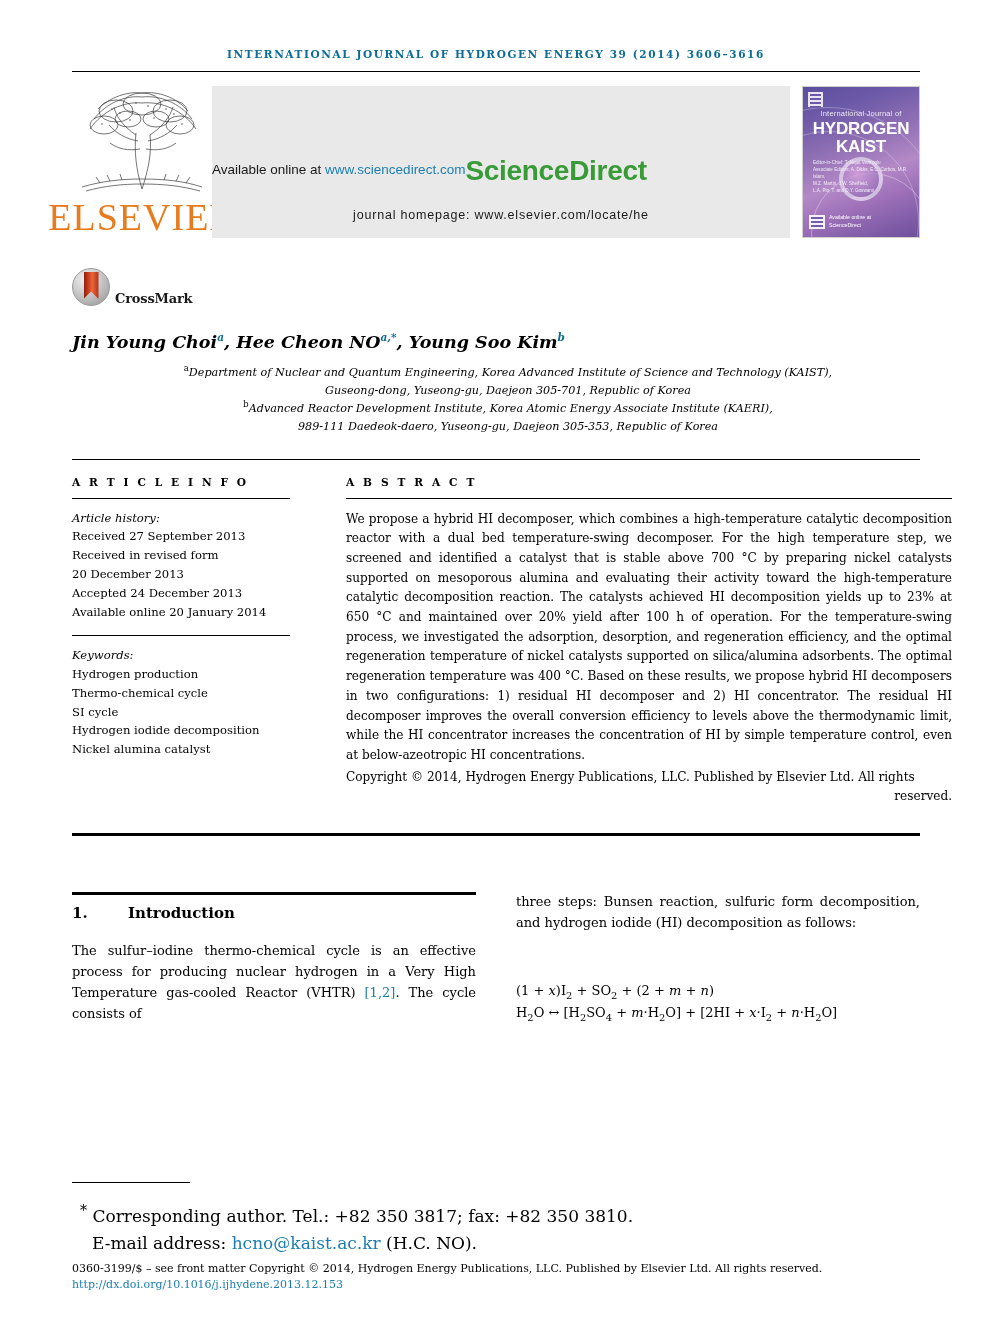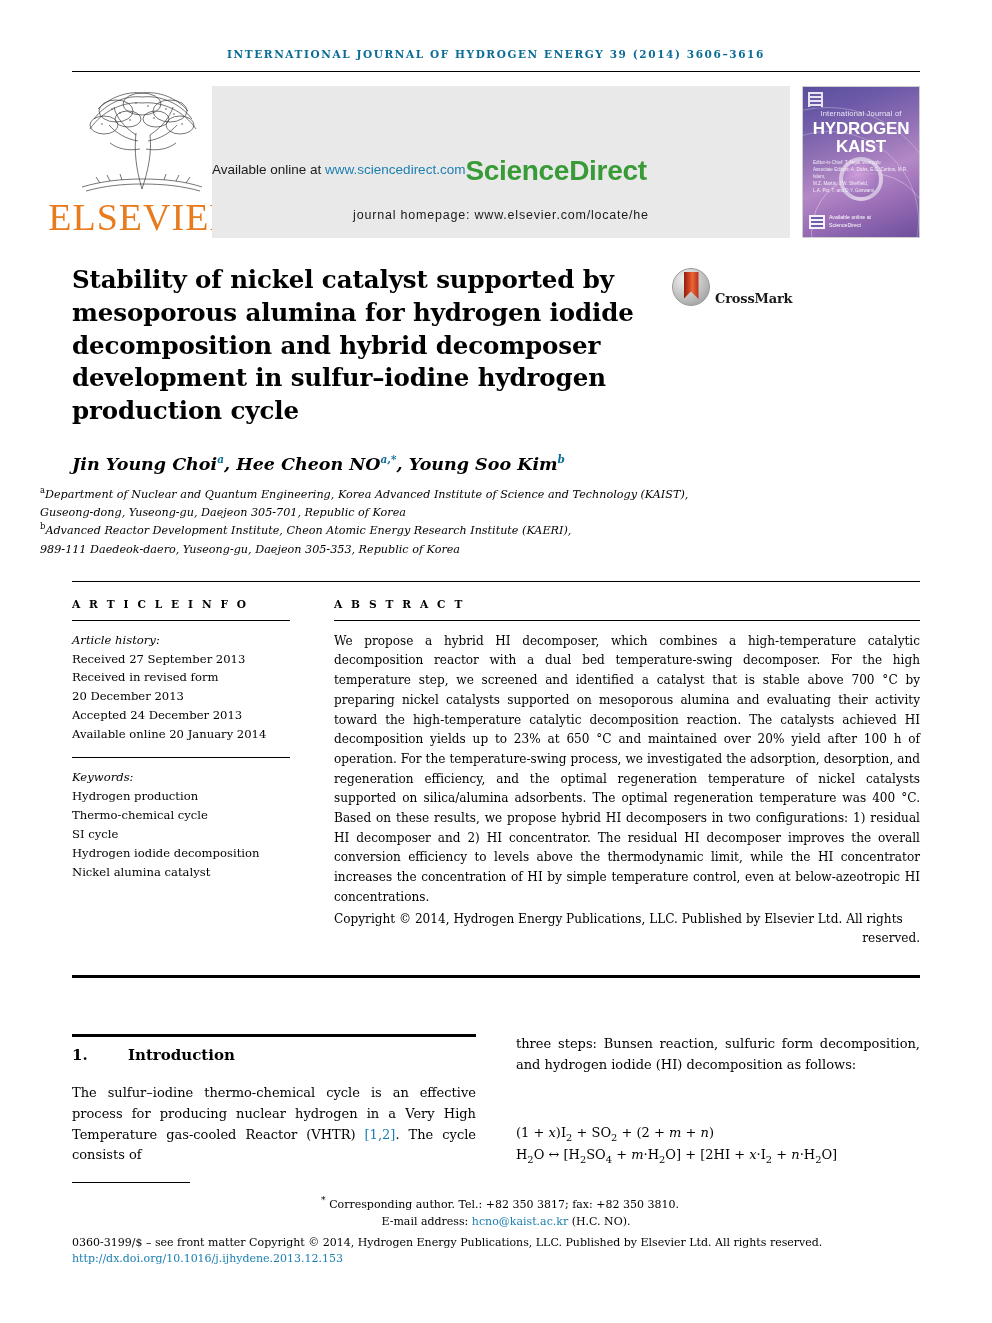--- a/index.html
+++ b/index.html
@@ -208,37 +208,38 @@
   
   .authors {
     margin: 26px 72px 0 72px;
     font-family: "DejaVu Serif", serif;
     font-style: italic;
     font-weight: bold;
     font-size: 17.5px;
   }
   .authors sup { color: #0b6c96; font-size: 10.5px; font-weight: bold; }
   .affils {
-    margin: 12px 72px 0 40px;
+    margin: 12px 72px 0 96px;
     font-family: "DejaVu Serif", serif;
     font-style: italic;
     font-size: 11.2px;
     line-height: 1.62;
+    text-align: center;
   }
   .affils sup { font-size: 8.4px; font-style: normal; }
 
   
   .rule-mid {
     margin: 22px 72px 0 72px;
     border-top: 1.6px solid #000;
   }
   .cols {
-    margin: 16px 72px 0 72px;
-    display: flex;
-    gap: 44px;
+    margin: 16px 40px 0 72px;
+    display: flex;
+    gap: 56px;
   }
   .col-info { width: 218px; flex: 0 0 218px; }
   .col-abs { flex: 1 1 auto; }
   .sechead {
     font-family: "DejaVu Serif", serif;
     font-weight: bold;
     font-size: 10.6px;
     letter-spacing: 2.6px;
   }
   .hr-thin { margin-top: 10px; border-top: 1.1px solid #000; }
@@ -311,26 +312,25 @@
 
   
   .footer {
     position: absolute;
     left: 72px;
     right: 72px;
     top: 1182px;
   }
   .foot-rule { width: 118px; border-top: 1.2px solid #000; }
   .foot-corr {
-    margin-top: 13px;
-    font-family: "DejaVu Serif", serif;
-    font-size: 11px;
+    margin-top: 20px;
+    font-family: "DejaVu Serif", serif;
+    font-size: 17px;
     line-height: 1.58;
     padding-left: 8px;
-    text-align: center;
   }
   .foot-corr .ind { padding-left: 12px; }
   .foot-corr a, .foot-link { color: #1b7eb0; text-decoration: none; }
   .foot-matter {
     margin-top: 3px;
     font-family: "DejaVu Serif", serif;
     font-size: 11px;
     line-height: 1.58;
   }
   .foot-doi {
@@ -431,40 +431,39 @@
           </div>
         <div class="cov-sd">
           <div>Available online at</div>
           <div>ScienceDirect</div>
         </div>
       </div>
     </div>
   </div>
 
   <div class="title-wrap">
-    <h1 class="title">Stability of nickel catalyst supported by mesoporous alumina for hydrogen iodide decomposition and hybrid decomposer development in sulfur–iodine hydrogen production cycle</h1>
     <div class="crossmark">
       <span class="cm-badge">
           <span class="cm-ribbon"></span>
         </span>
       <span class="cm-text">CrossMark</span>
     </div>
   </div>
 
   <div class="authors">
     <span>Jin Young Choi</span><sup>a</sup>, <span>Hee Cheon NO</span><sup>a,*</sup>, <span>Young Soo Kim</span><sup>b</sup>
   </div>
 
   <div class="affils">
     <div>
       <sup>a</sup><span>Department of Nuclear and Quantum Engineering, Korea Advanced Institute of Science and Technology (KAIST),</span>
     </div>
     <div>Guseong-dong, Yuseong-gu, Daejeon 305-701, Republic of Korea</div>
     <div>
-      <sup>b</sup><span>Advanced Reactor Development Institute, Cheon Atomic Energy Research Institute (KAERI),</span>
+      <sup>b</sup><span>Advanced Reactor Development Institute, Korea Atomic Energy Associate Institute (KAERI),</span>
     </div>
     <div>989-111 Daedeok-daero, Yuseong-gu, Daejeon 305-353, Republic of Korea</div>
   </div>
 
   <div class="rule-mid"></div>
 
   <div class="cols">
 
     <div class="col-info">
       <div class="sechead">A R T I C L E   I N F O</div>

